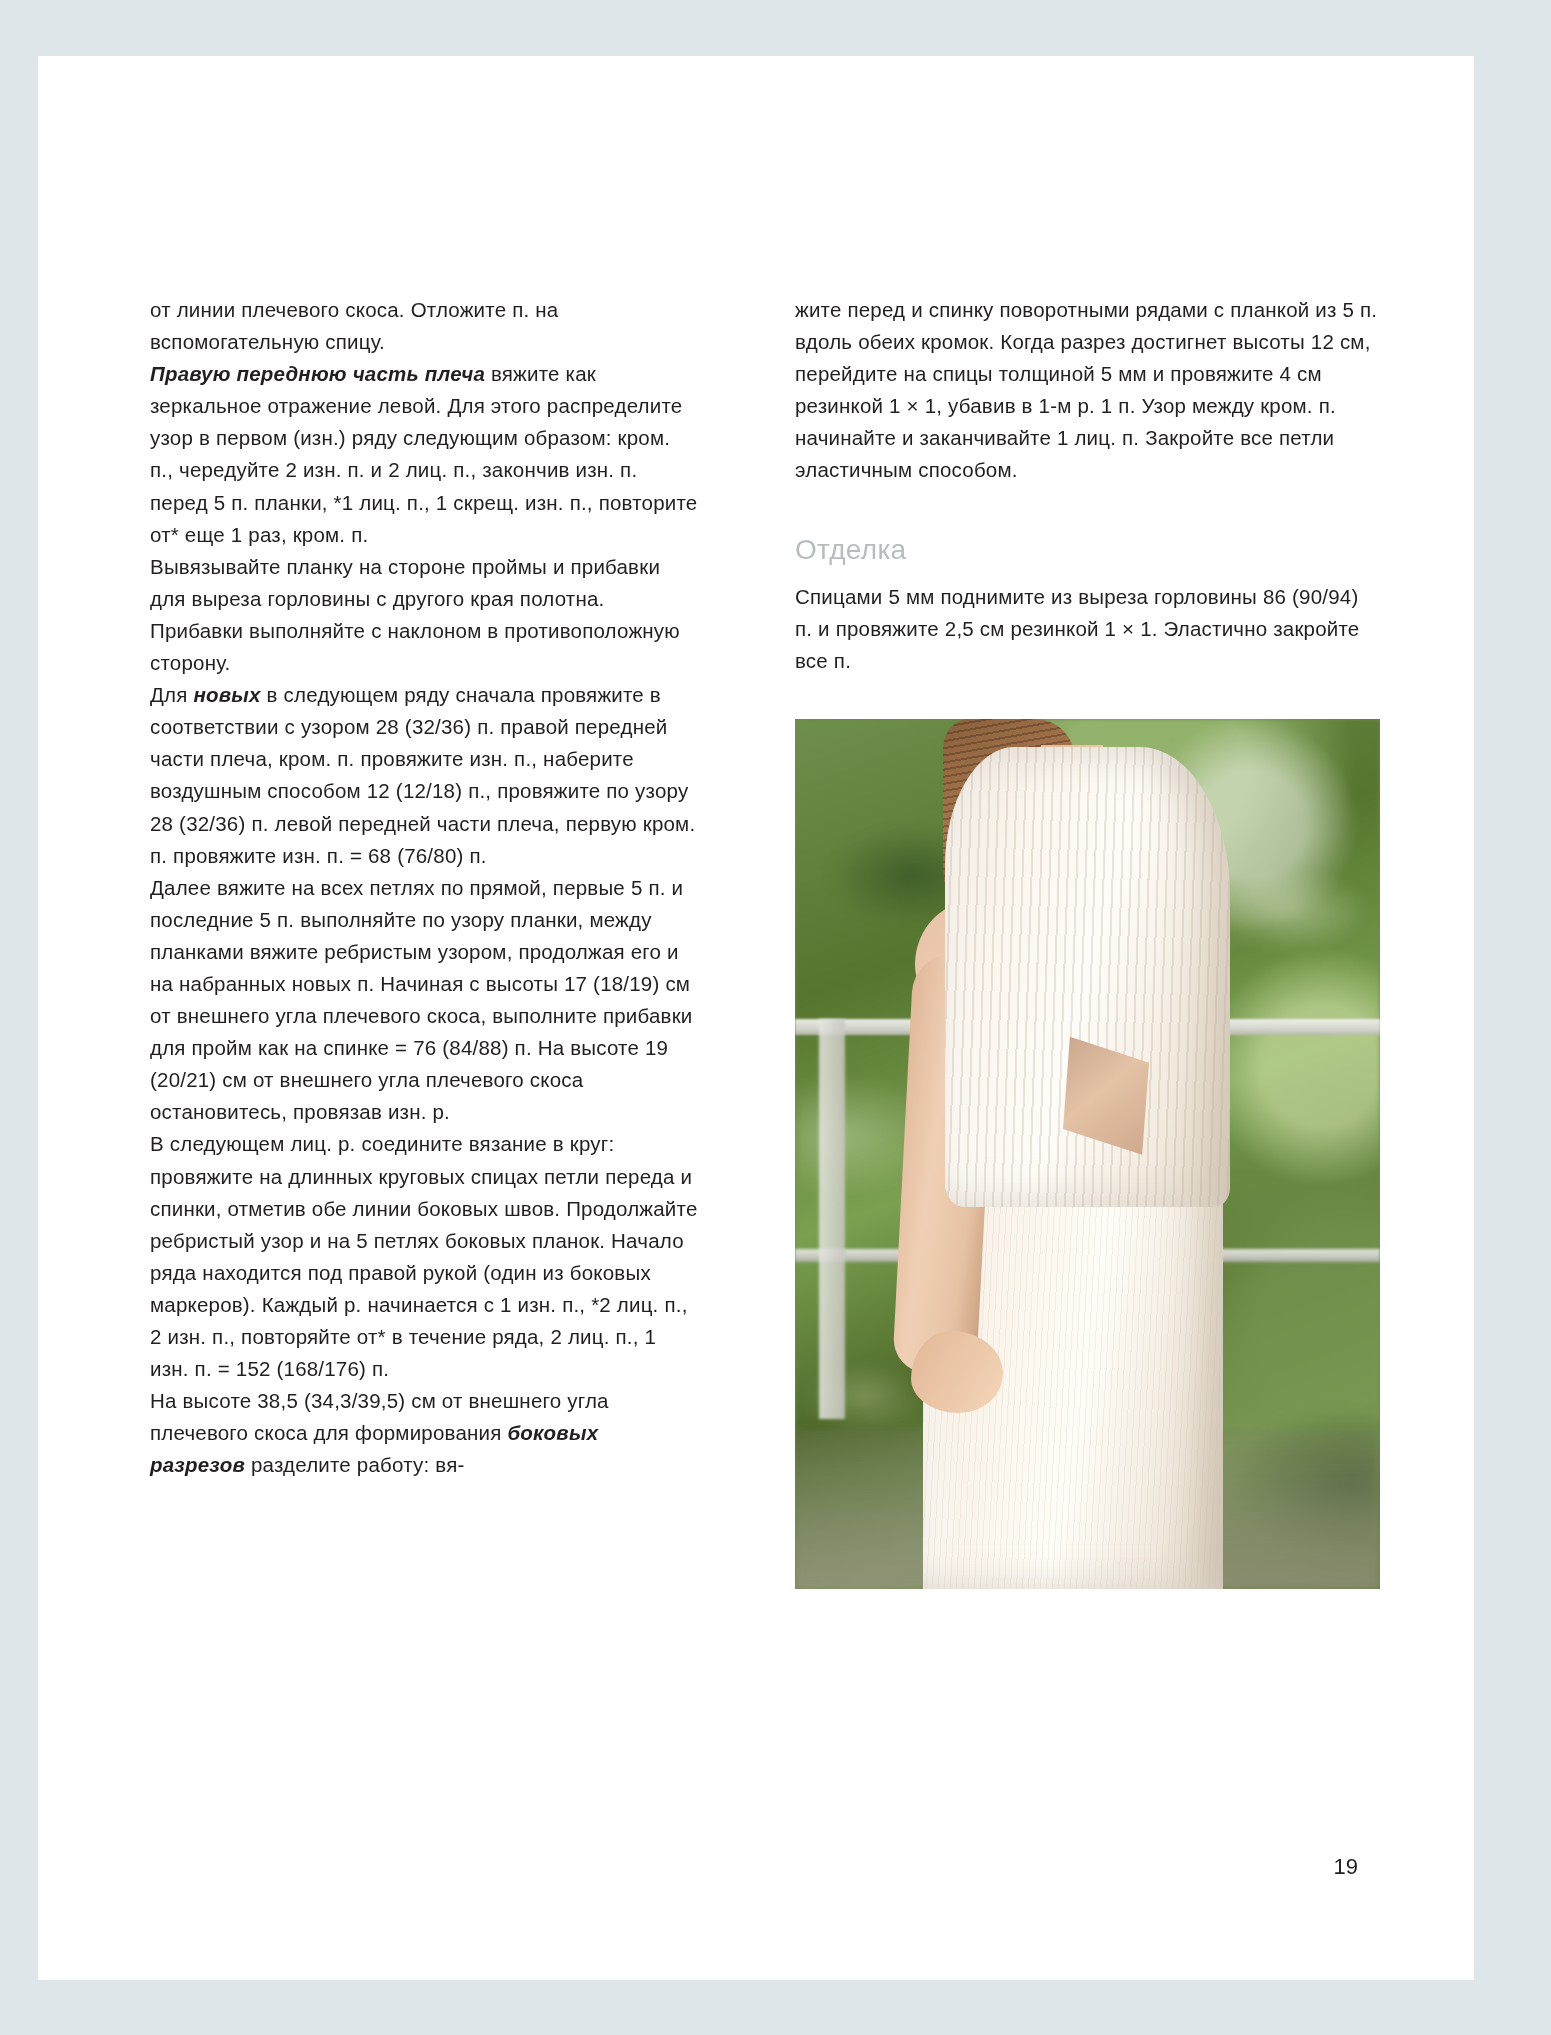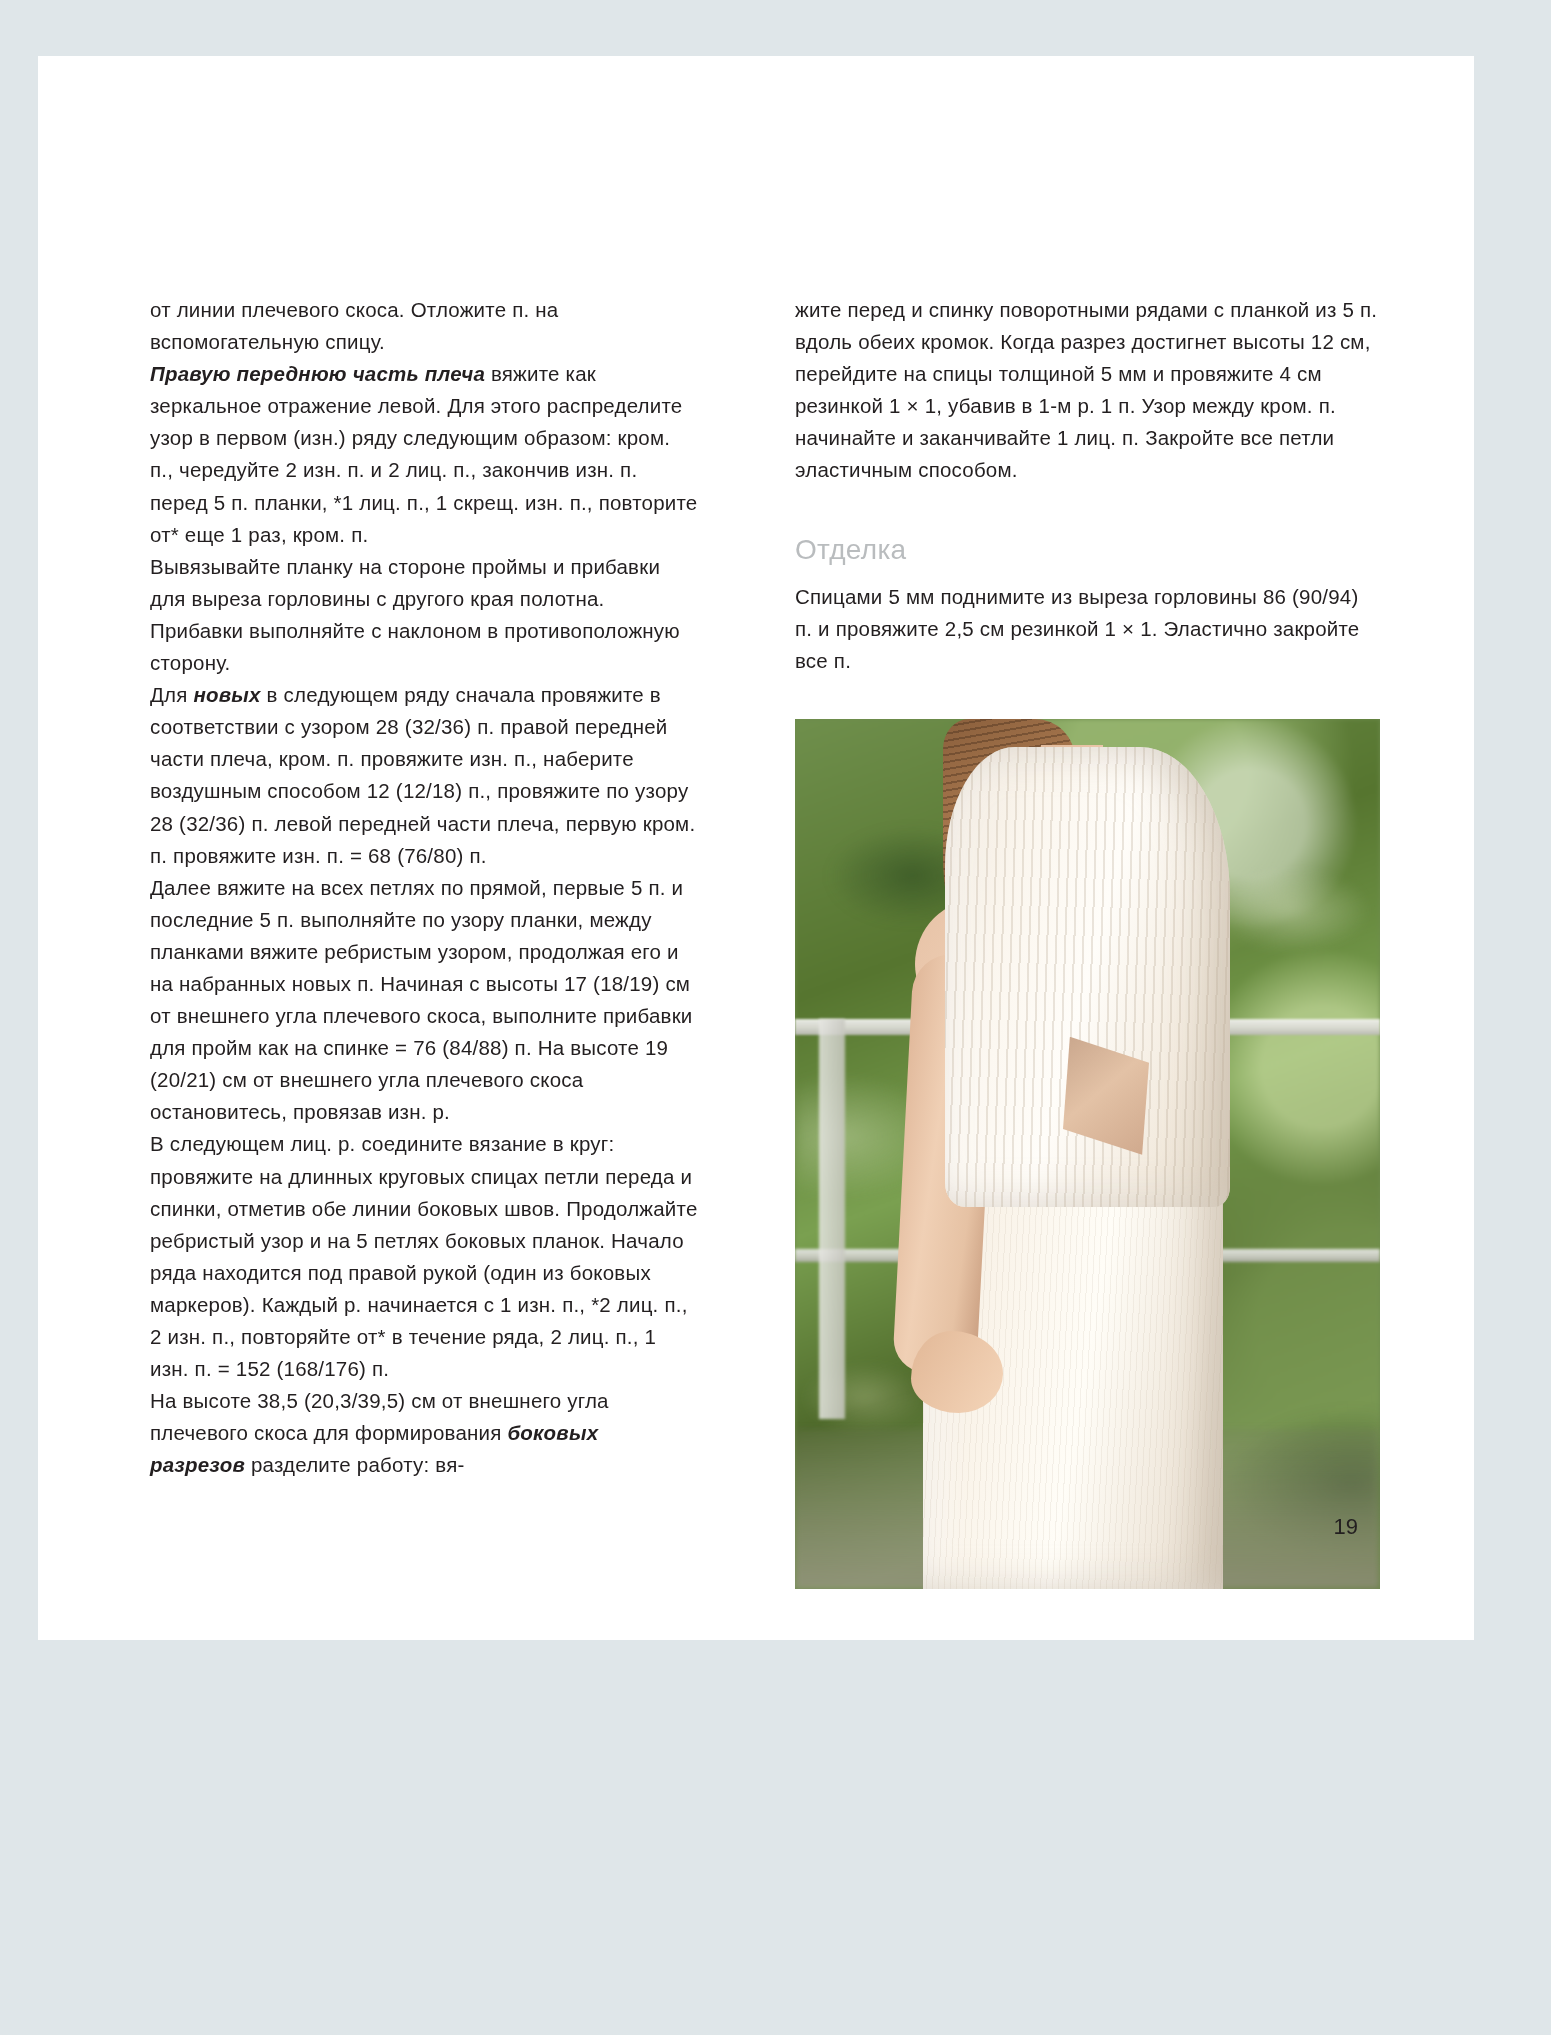--- a/index.html
+++ b/index.html
@@ -12,21 +12,21 @@
     height: 2035px;
     font-family: "Liberation Sans", sans-serif;
     position: relative;
     overflow: hidden;
   }
   .page {
     position: absolute;
     left: 38px;
     top: 56px;
     width: 1436px;
-    height: 1584px;
+    height: 1924px;
     background: #ffffff;
     text-decoration: underline;
   }
   .content {
     position: absolute;
     left: 112px;
     top: 238px;
     width: 1230px;
     display: flex;
     gap: 60px;
@@ -248,21 +248,21 @@
       <p class="body"><span class="bi">Правую переднюю часть плеча</span> <span>вяжите как зеркальное отражение левой. Для этого распределите узор в первом (изн.) ряду следующим образом: кром. п., чередуйте 2 изн. п. и 2 лиц. п., закончив изн. п. перед 5 п. планки, *1 лиц. п., 1 скрещ. изн. п., повторите от* еще 1 раз, кром. п.</span></p>
 
       <p class="body">Вывязывайте планку на стороне проймы и прибавки для выреза горловины с другого края полотна. Прибавки выполняйте с наклоном в противоположную сторону.</p>
 
       <p class="body"><span>Для </span><span class="bi">новых</span><span> в следующем ряду сначала провяжите в соответствии с узором 28 (32/36) п. правой передней части плеча, кром. п. провяжите изн. п., наберите воздушным способом 12 (12/18) п., провяжите по узору 28 (32/36) п. левой передней части плеча, первую кром. п. провяжите изн. п. = 68 (76/80) п.</span></p>
 
       <p class="body">Далее вяжите на всех петлях по прямой, первые 5 п. и последние 5 п. выполняйте по узору планки, между планками вяжите ребристым узором, продолжая его и на набранных новых п. Начиная с высоты 17 (18/19) см от внешнего угла плечевого скоса, выполните прибавки для пройм как на спинке = 76 (84/88) п. На высоте 19 (20/21) см от внешнего угла плечевого скоса остановитесь, провязав изн. р.</p>
 
       <p class="body">В следующем лиц. р. соедините вязание в круг: провяжите на длинных круговых спицах петли переда и спинки, отметив обе линии боковых швов. Продолжайте ребристый узор и на 5 петлях боковых планок. Начало ряда находится под правой рукой (один из боковых маркеров). Каждый р. начинается с 1 изн. п., *2 лиц. п., 2 изн. п., повторяйте от* в течение ряда, 2 лиц. п., 1 изн. п. = 152 (168/176) п.</p>
 
-      <p class="body"><span>На высоте 38,5 (20,3/39,5) см от внешнего угла плечевого скоса для формирования </span><span class="bi">боковых разрезов</span><span> разделите работу: вя-</span></p>
+      <p class="body"><span>На высоте 38,5 (34,3/39,5) см от внешнего угла плечевого скоса для формирования </span><span class="bi">боковых разрезов</span><span> разделите работу: вя-</span></p>
 
     </div>
 
     <div class="col col-right">
 
       <p class="body">жите перед и спинку поворотными рядами с планкой из 5 п. вдоль обеих кромок. Когда разрез достигнет высоты 12 см, перейдите на спицы толщиной 5 мм и провяжите 4 см резинкой 1 × 1, убавив в 1-м р. 1 п. Узор между кром. п. начинайте и заканчивайте 1 лиц. п. Закройте все петли эластичным способом.</p>
 
       <h2 class="section-title">Отделка</h2>
 
       <p class="body">Спицами 5 мм поднимите из выреза горловины 86 (90/94) п. и провяжите 2,5 см резинкой 1 × 1. Эластично закройте все п.</p>

